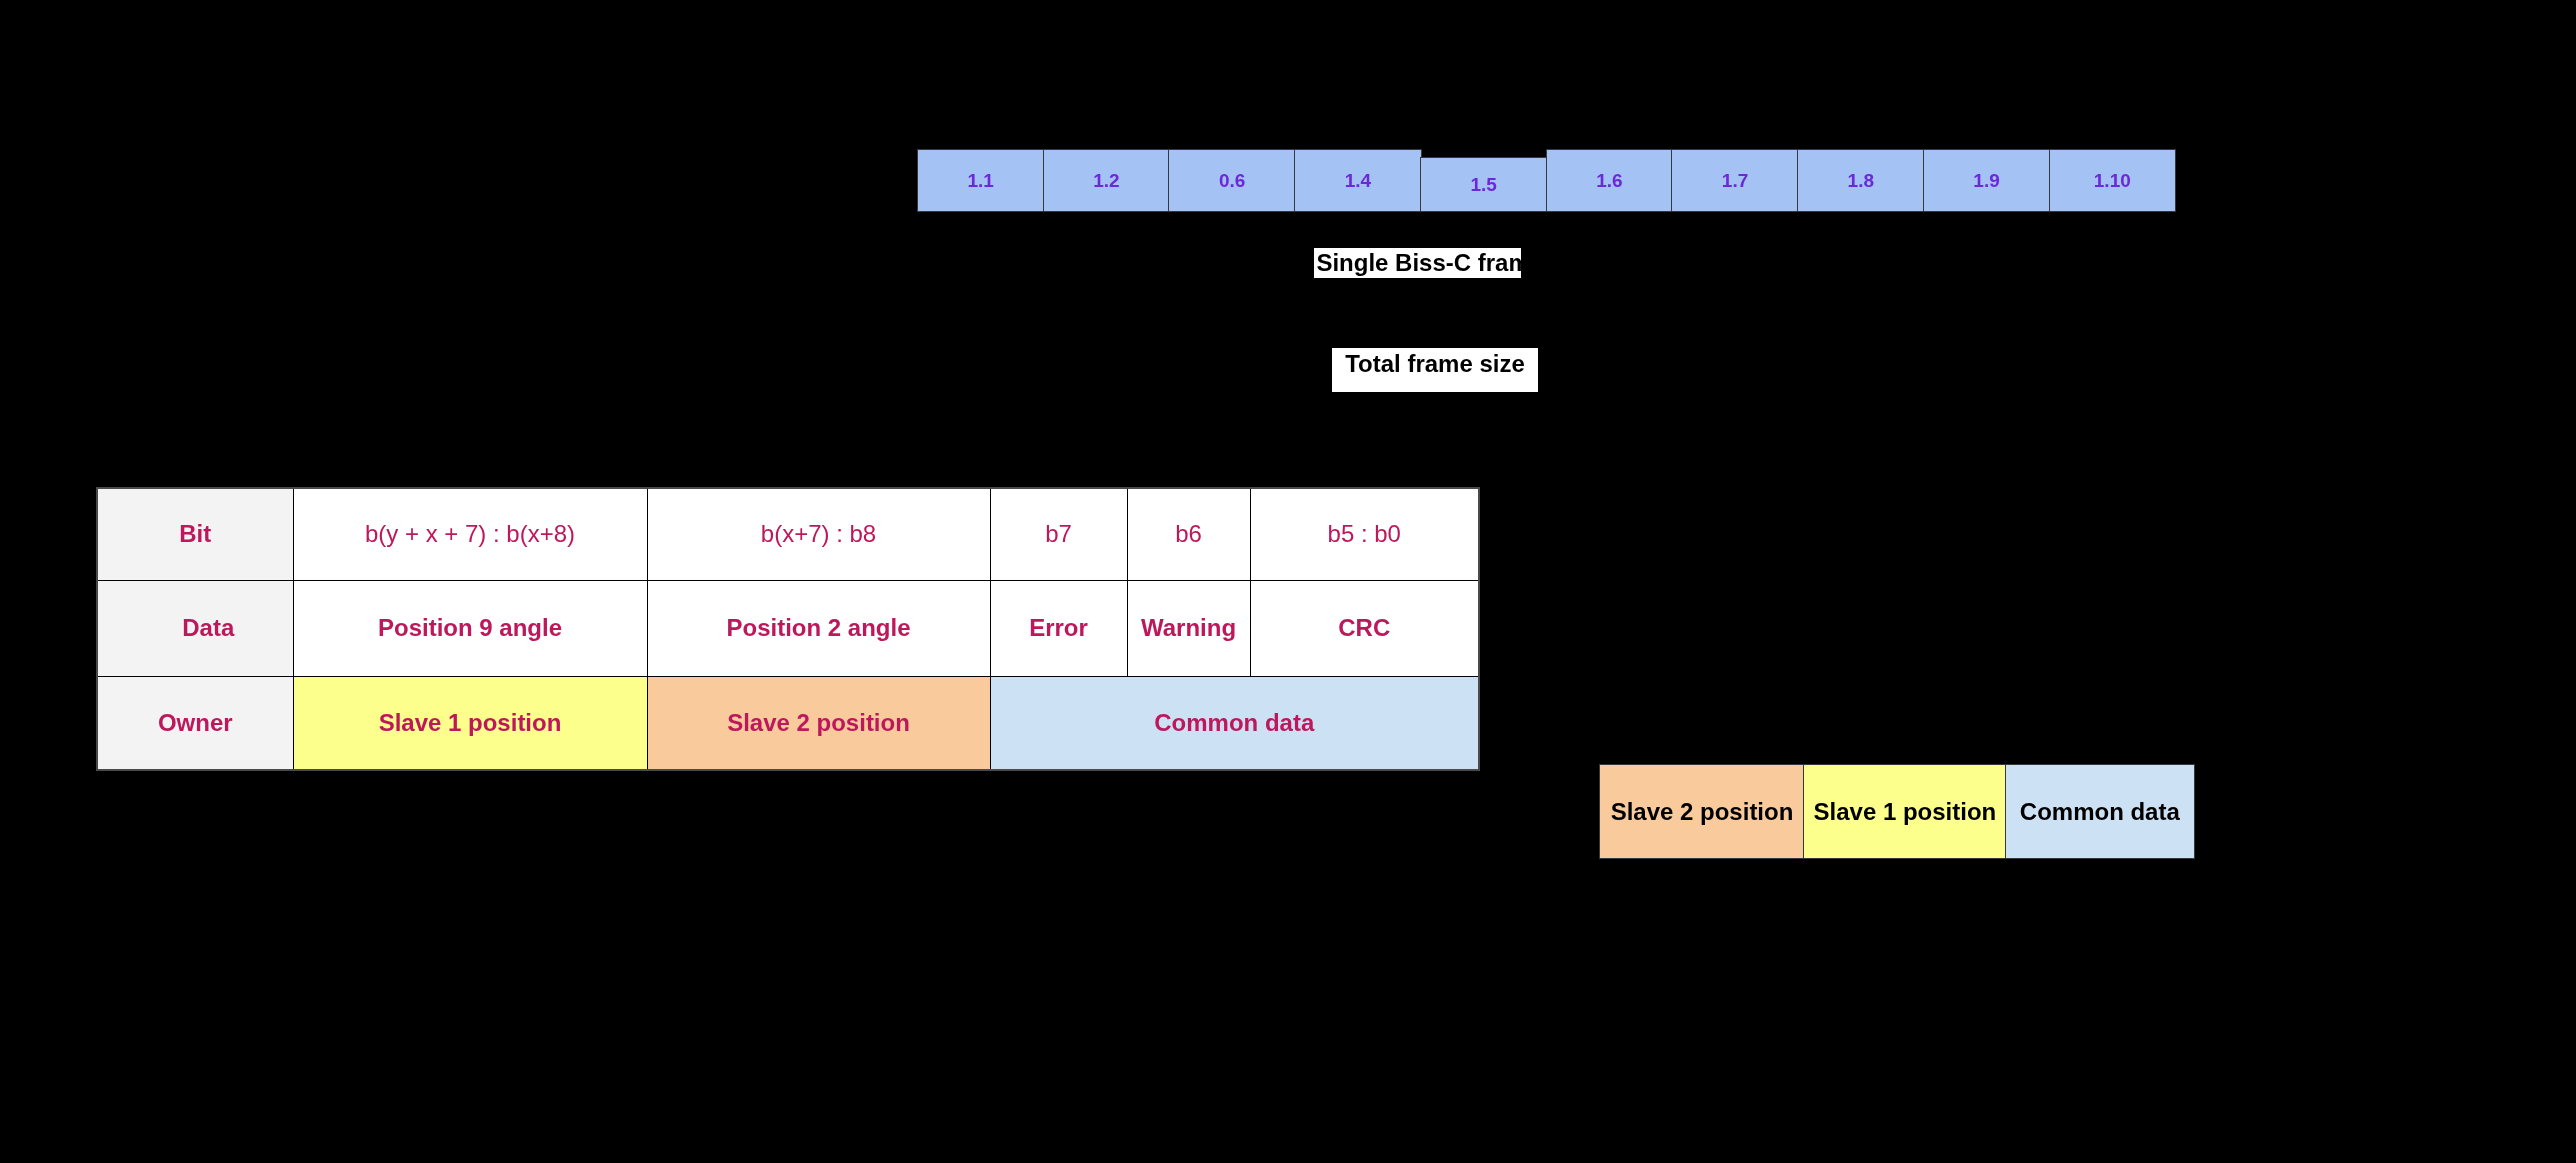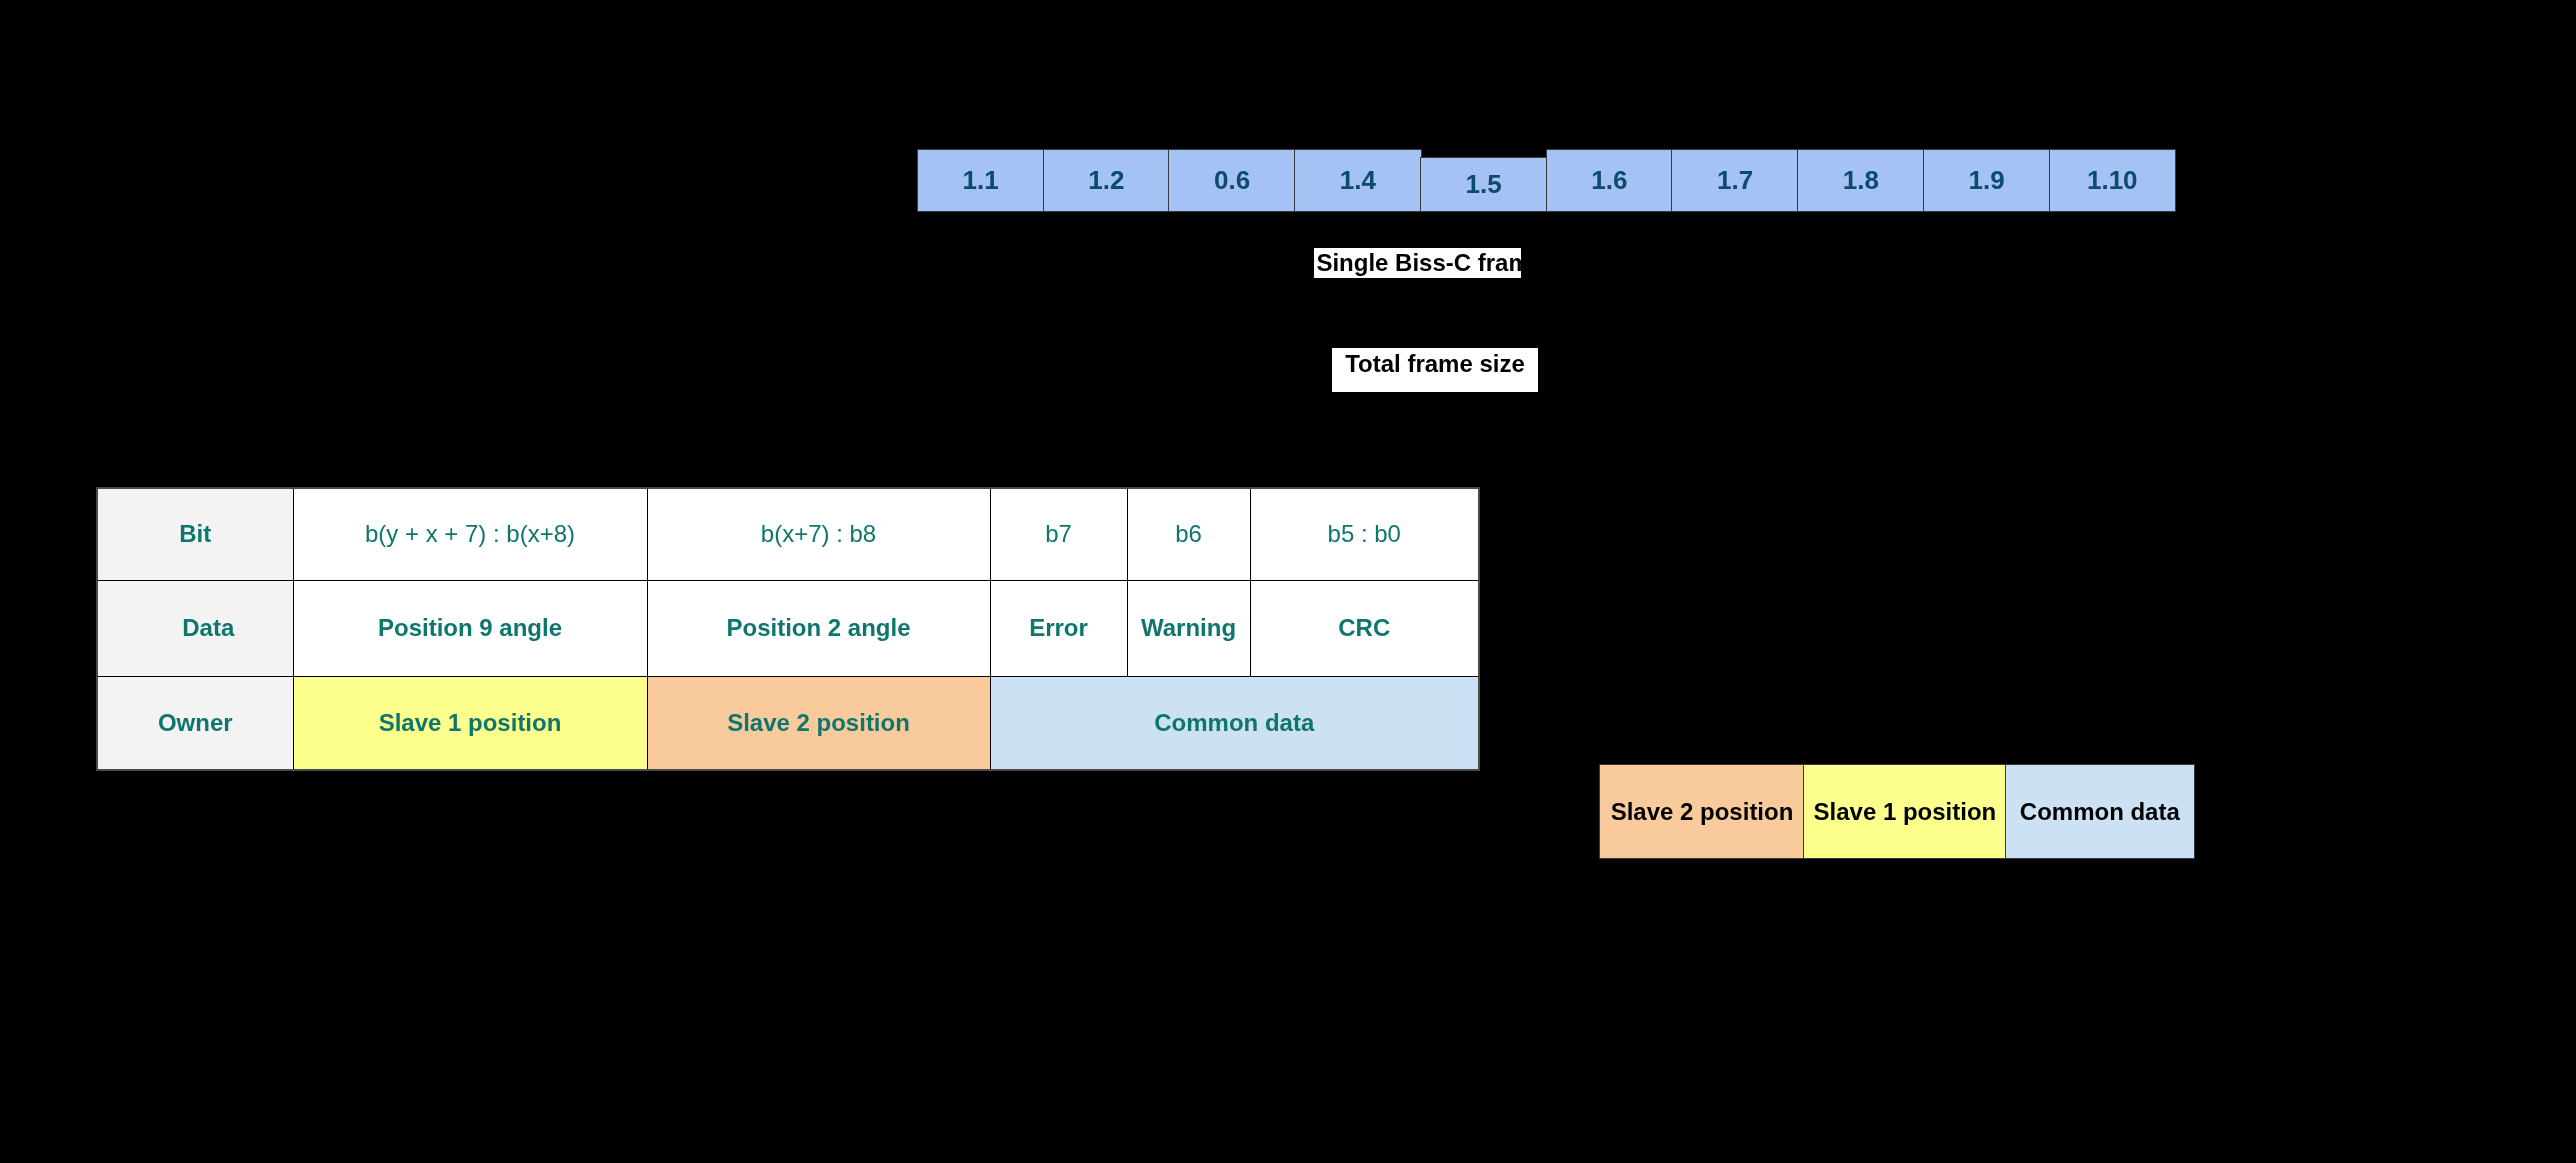--- a/index.html
+++ b/index.html
@@ -13,21 +13,21 @@
 
   
   .frame-row{
     position:absolute;left:917px;top:149px;width:1259px;height:63px;
     display:flex;
   }
   .fcell{
     flex:1 1 0;box-sizing:border-box;
     border:1.6px solid #35393f;
     display:flex;align-items:center;justify-content:center;
-    font-weight:700;font-size:26px;color:#0c4a6e;
+    font-weight:700;font-size:19px;color:#6d28d9;
   }
   .fcell + .fcell{margin-left:-1.6px;}
 
   
   .label{
     position:absolute;background:#ffffff;color:#000;
     font-weight:700;font-size:24px;
     white-space:nowrap;overflow:hidden;
   }
   .label-single{
@@ -41,21 +41,21 @@
 
   
   table.bits-table{
     position:absolute;left:96px;top:487px;
     border-collapse:collapse;table-layout:fixed;
     border:2.4px solid #4a4a4a;
   }
   table.bits-table td{
     box-sizing:border-box;border:1.6px solid #000;
     text-align:center;vertical-align:middle;
-    font-size:24px;color:#0f766e;background:#ffffff;
+    font-size:24px;color:#be185d;background:#ffffff;
     overflow:hidden;white-space:nowrap;
   }
   td.rowhead{
     font-weight:700;color:#3f3f3f;font-size:25px;
     border:1.6px solid #5a5a5a;
   }
   tr.r-bit td{height:92px;}
   tr.r-len td{height:95px;}
   tr.r-data td{height:96px;font-weight:700;}
   tr.r-owner td{height:94px;font-weight:700;}

